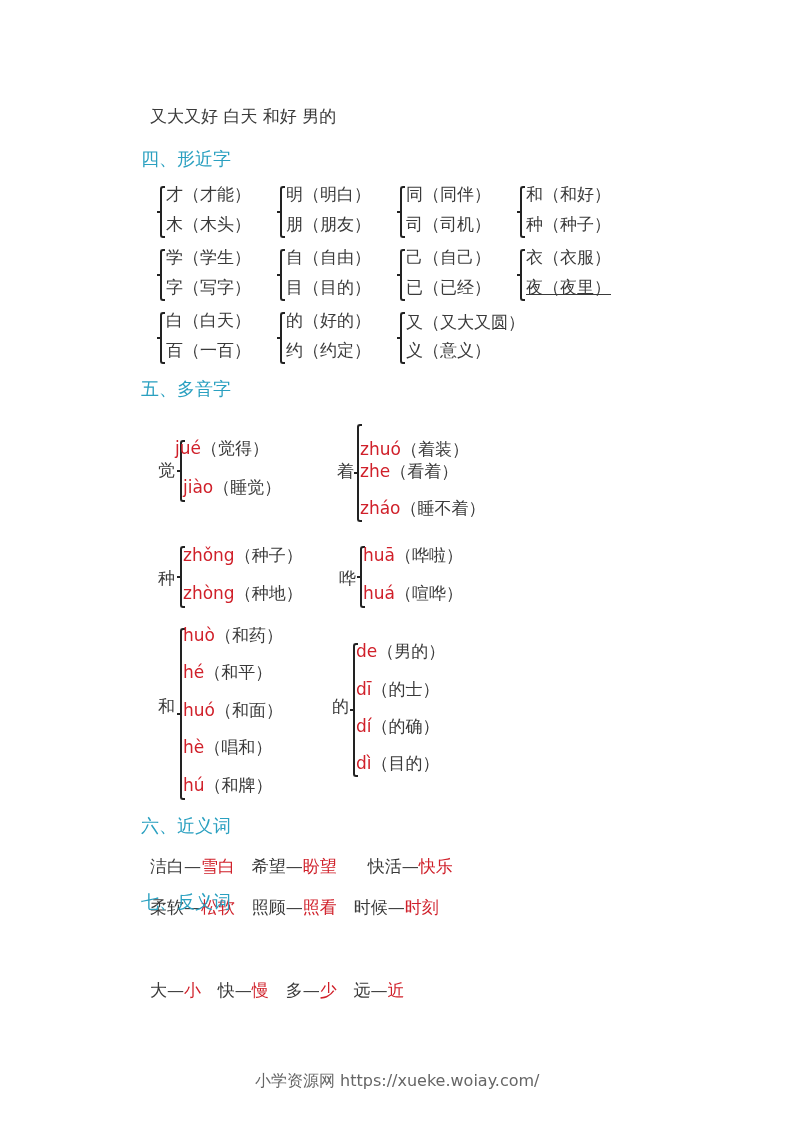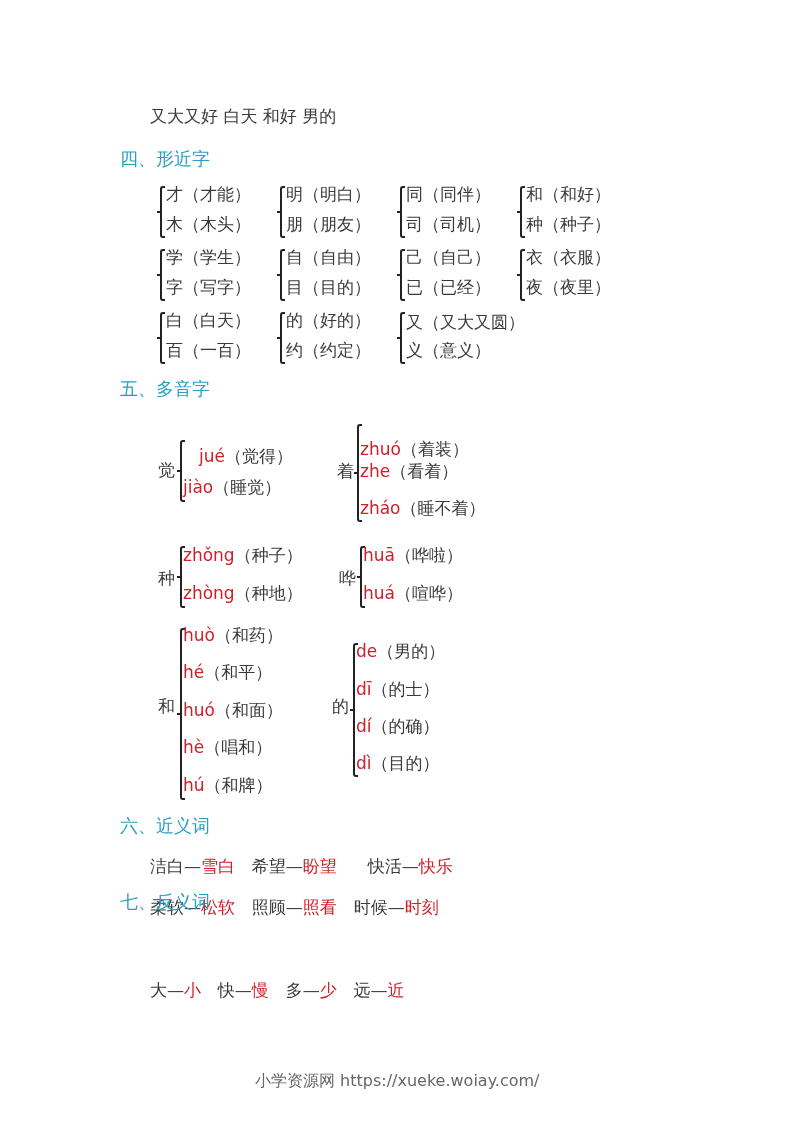--- a/index.html
+++ b/index.html
@@ -1,20 +1,20 @@
 <!DOCTYPE html>
 <html><head>
 <meta charset="utf-8">
 <style>
   html, body { margin:0; padding:0; background:#ffffff; }
   body { width:793px; height:1122px; position:relative; overflow:hidden;
          font-family:"DejaVu Serif","Liberation Serif",serif; color:#333333; }
   .abs { position:absolute; }
   .text { font-size:17px; line-height:20px; white-space:nowrap; color:#3a3a3a; }
-  .heading { font-family:"DejaVu Sans","Liberation Sans",sans-serif; font-size:18px; color:#2aa0c0; line-height:22px; white-space:nowrap; }
+  .heading { font-family:"DejaVu Sans","Liberation Sans",sans-serif; font-size:18px; color:#2aa0c0; line-height:22px; white-space:nowrap;margin-left:21px; }
   .red { color:#d0202a; }
   .pinyin { font-family:"DejaVu Sans","Liberation Sans",sans-serif; color:#d0202a; font-size:17px; }
   .brace { position:absolute; border-left:2px solid #222; border-top:2px solid #222; border-bottom:2px solid #222; width:3px; border-radius:3px 0 0 3px; }
   .brace::after { content:""; position:absolute; left:-5px; top:50%; width:4px; height:2px; background:#222; margin-top:-1px; }
   .pair .line { position:absolute; left:6px; font-size:17px; line-height:20px; white-space:nowrap; color:#3a3a3a; }
   .footer { font-family:"DejaVu Sans","Liberation Sans",sans-serif; font-size:16px; color:#666; white-space:nowrap; }
 </style>
 </head>
 <body>
 
@@ -56,21 +56,21 @@
     <div class="line" style="top:30px;">目（目的）</div>
   </div>
   <div class="abs pair" style="left:400px;top:247px;">
     <div class="brace" style="left:0;top:2px;height:48px;"></div>
     <div class="line" style="top:0;">己（自己）</div>
     <div class="line" style="top:30px;">已（已经）</div>
   </div>
   <div class="abs pair" style="left:520px;top:247px;">
     <div class="brace" style="left:0;top:2px;height:48px;"></div>
     <div class="line" style="top:0;">衣（衣服）</div>
-    <div class="line" style="top:30px;">夜（夜里）</div>
+    <div class="line" style="top:30px;text-decoration:underline;">夜（夜里）</div>
   </div>
 
   <div class="abs pair" style="left:160px;top:310px;">
     <div class="brace" style="left:0;top:2px;height:48px;"></div>
     <div class="line" style="top:0;">白（白天）</div>
     <div class="line" style="top:30px;">百（一百）</div>
   </div>
   <div class="abs pair" style="left:280px;top:310px;">
     <div class="brace" style="left:0;top:2px;height:48px;"></div>
     <div class="line" style="top:0;">的（好的）</div>
@@ -81,21 +81,21 @@
     <div class="line" style="top:2px;">又（又大又圆）</div>
     <div class="line" style="top:30px;">义（意义）</div>
   </div>
 </div>
 
 <div class="abs heading" style="left:120px;top:378px;">五、多音字</div>
 
 <div>
   <div class="abs text" style="left:158px;top:460px;">觉</div>
   <div class="brace" style="left:180px;top:440px;height:58px;"></div>
-  <div class="abs text" style="left:199px;top:438px;margin-top:8px;"><span class="pinyin">jué</span><span>（觉得）</span></div>
+  <div class="abs text" style="left:175px;top:438px;"><span class="pinyin">jué</span><span>（觉得）</span></div>
   <div class="abs text" style="left:183px;top:477px;"><span class="pinyin">jiào</span><span>（睡觉）</span></div>
 </div>
 
 <div>
   <div class="abs text" style="left:337px;top:461px;">着</div>
   <div class="brace" style="left:357px;top:424px;height:94px;"></div>
   <div class="abs text" style="left:360px;top:439px;"><span class="pinyin">zhuó</span><span>（着装）</span></div>
   <div class="abs text" style="left:360px;top:461px;"><span class="pinyin">zhe</span><span>（看着）</span></div>
   <div class="abs text" style="left:360px;top:498px;"><span class="pinyin">zháo</span><span>（睡不着）</span></div>
 </div>

